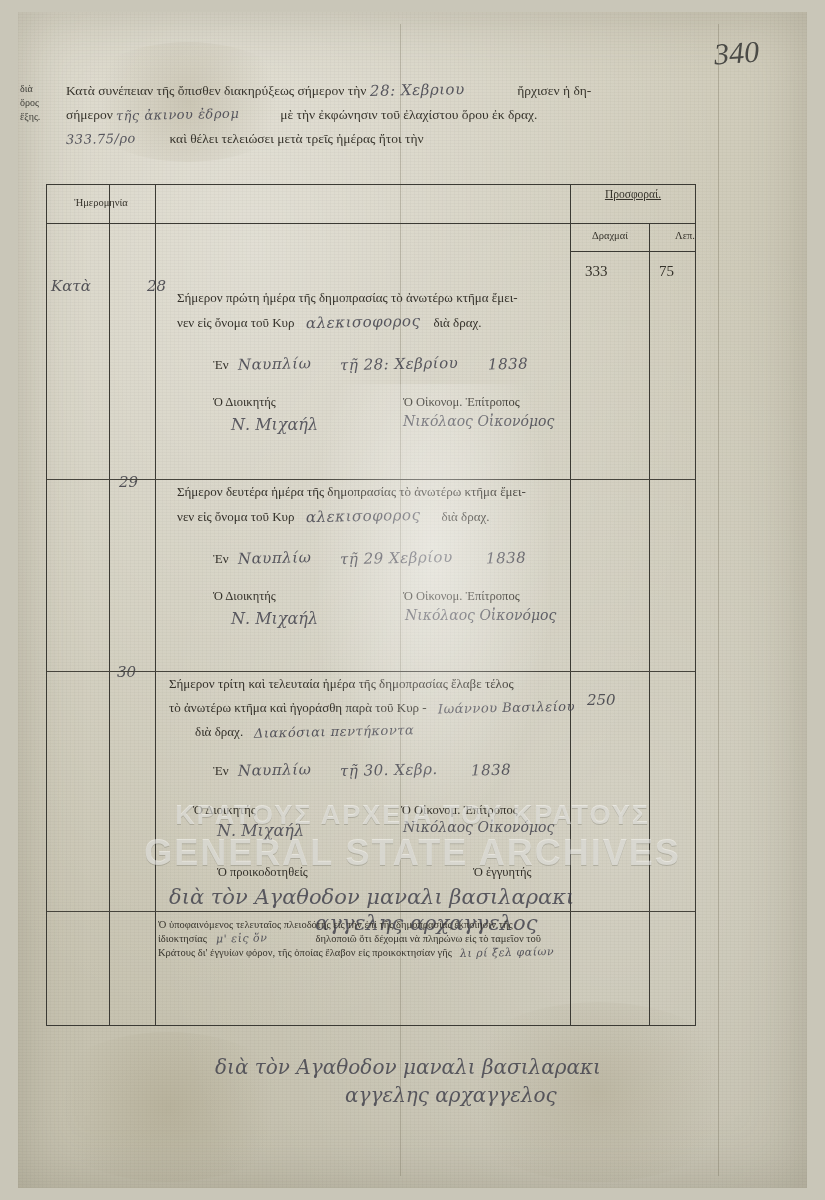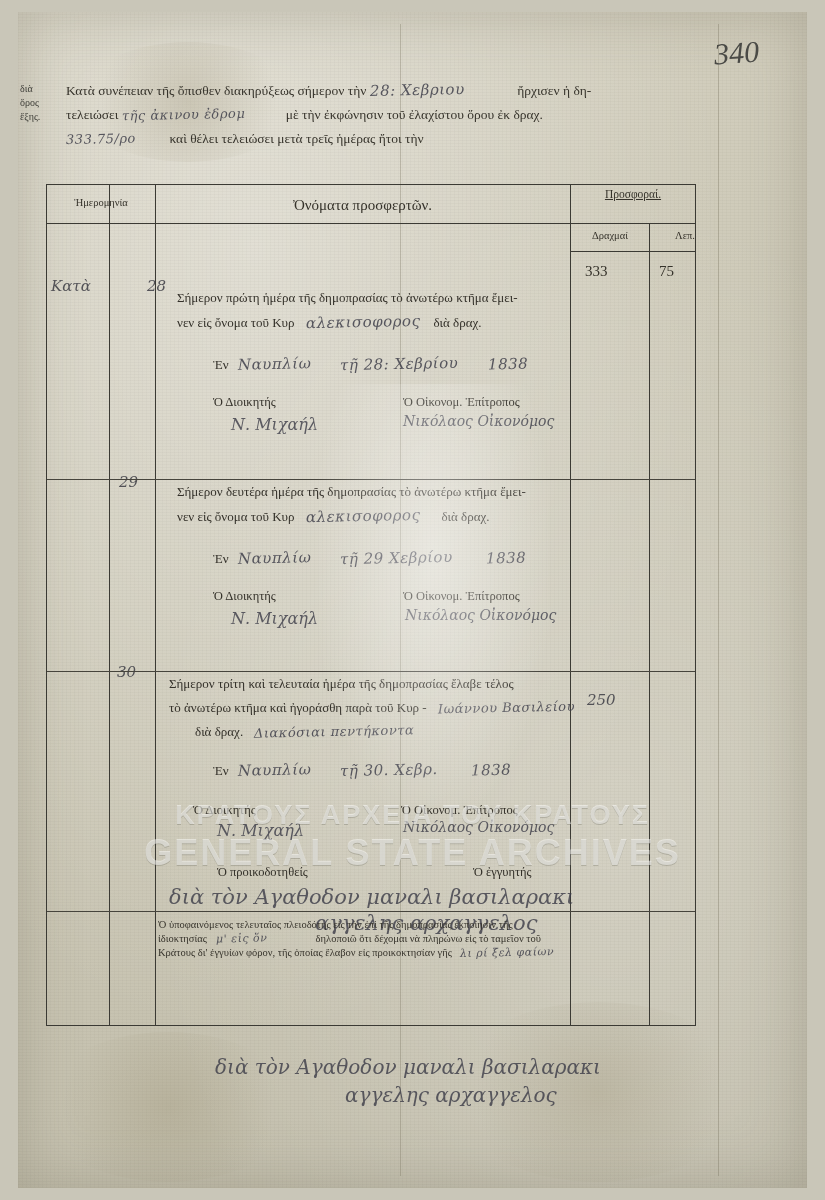--- a/index.html
+++ b/index.html
@@ -260,21 +260,21 @@
     </div>
 
     <div class="top-para">
       <span class="ln">
         <span>Κατὰ συνέπειαν τῆς ὄπισθεν διακηρύξεως σήμερον τὴν</span>
         <span class="hw big">28: Χεβριου</span>
         <span style="display:inline-block;width:46px;"></span>
         <span>ἤρχισεν ἡ δη-</span>
       </span>
       <span class="ln">
-        <span>τελειώσει</span>
+        <span>σήμερον</span>
         <span class="hw small">τῆς ἀκινου ἐδρομ</span>
         <span style="display:inline-block;width:34px;"></span>
         <span>μὲ τὴν ἐκφώνησιν τοῦ ἐλαχίστου ὅρου ἐκ δραχ.</span>
       </span>
       <span class="ln" style="padding-left:0;">
         <span class="hw small" style="display:inline-block;width:100px;">333.75/ρο</span>
         <span>καὶ θέλει τελειώσει μετὰ τρεῖς ἡμέρας ἤτοι τὴν</span>
       </span>
     </div>
 
@@ -284,21 +284,20 @@
         <div class="date-head">Ἡμερομηνία</div>
         <div class="hdr-rule"></div>
         <div class="split"></div>
         <div class="datecell" style="left:4px;top:92px;">Κατὰ</div>
         <div class="datecell" style="left:72px;top:92px;margin-left:28px;">28</div>
         <div class="datecell" style="left:72px;top:288px;">29</div>
         <div class="datecell" style="left:70px;top:478px;">30</div>
       </div>
 
       <div class="col-names">
-        <div class="th names-head">Ὀνόματα προσφερτῶν.</div>
         <div class="hdr-rule"></div>
 
         <div class="body">
 
 
           <div class="line" style="left:22px;top:42px;">Σήμερον πρώτη ἡμέρα τῆς δημοπρασίας τὸ ἀνωτέρω κτῆμα ἔμει-</div>
           <div class="line" style="left:22px;top:66px;">
             <span>νεν εἰς ὄνομα τοῦ Κυρ</span>
             <span class="hw big" style="margin-left:8px;">αλεκισοφορος</span>
             <span style="margin-left:10px;">διὰ δραχ.</span>

